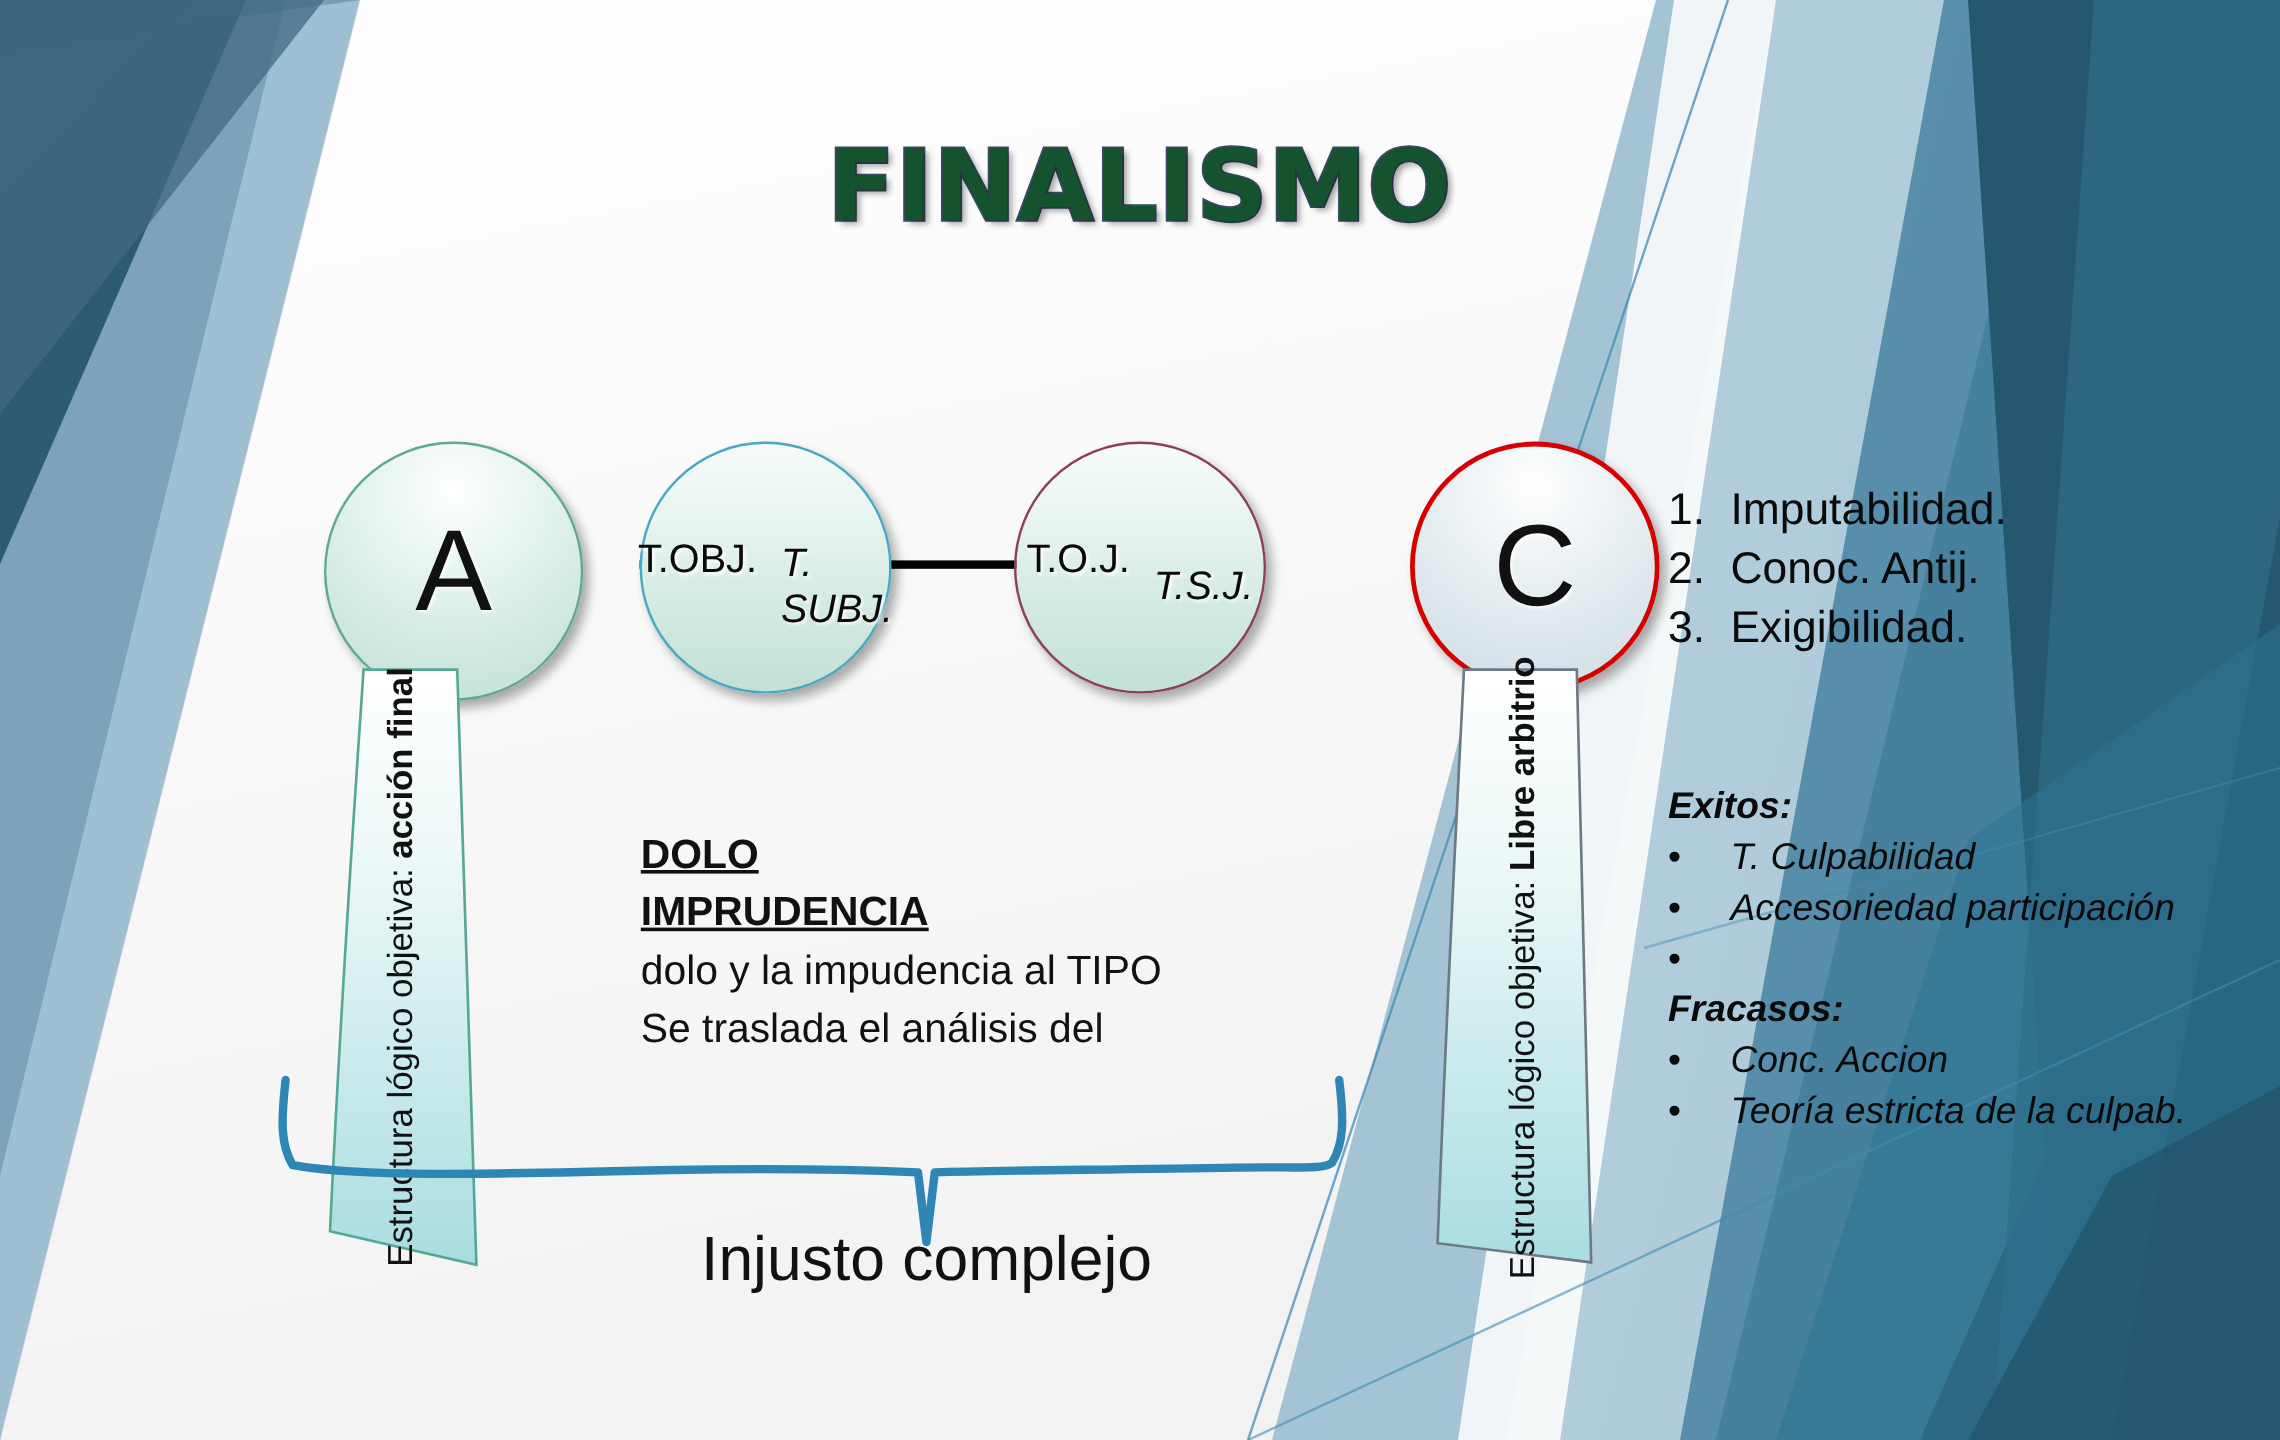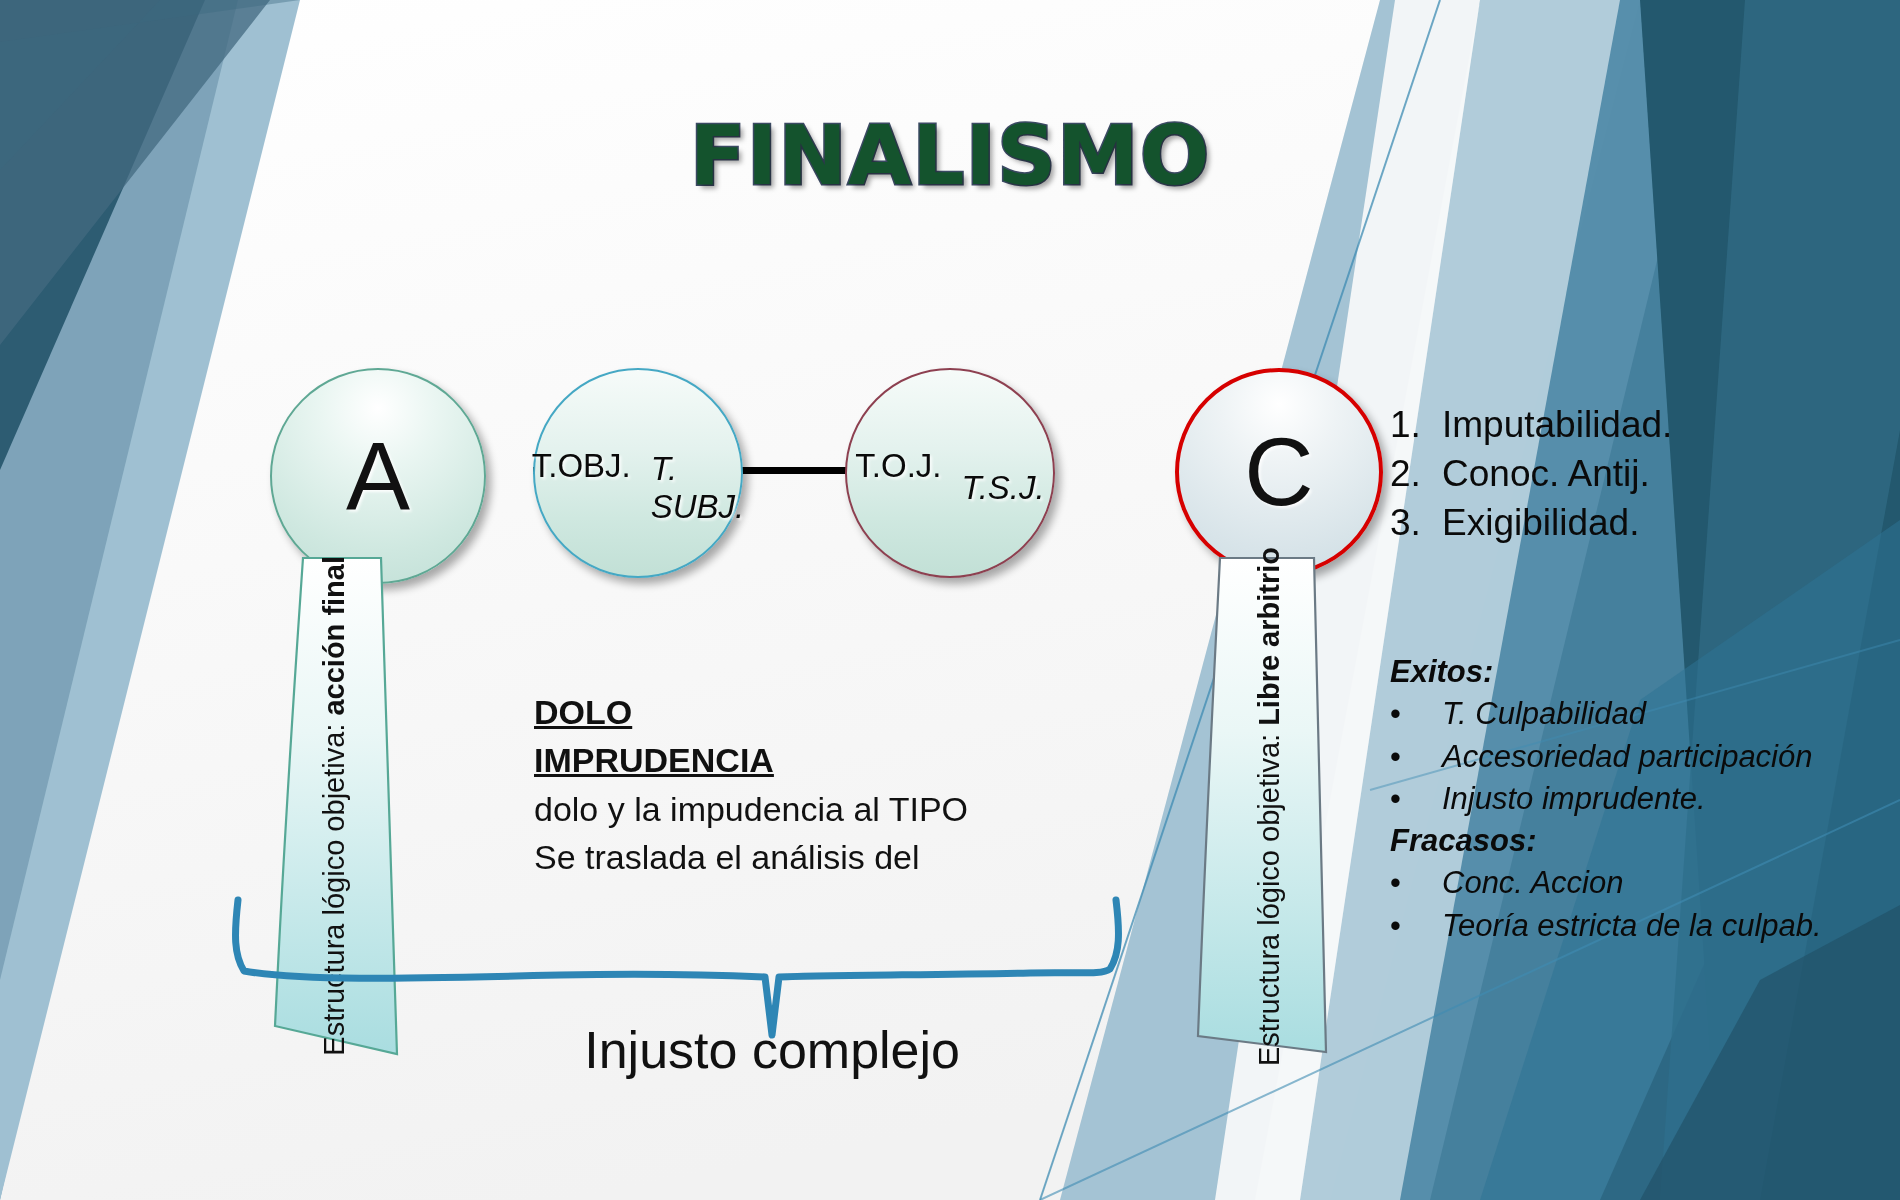--- a/index.html
+++ b/index.html
@@ -237,21 +237,20 @@
     <div class="bl">
       <span class="bullet">•</span>
       <span class="btxt">T. Culpabilidad</span>
     </div>
     <div class="bl">
       <span class="bullet">•</span>
       <span class="btxt">Accesoriedad participación</span>
     </div>
     <div class="bl">
       <span class="bullet">•</span>
-      <span class="btxt">Injusto imprudente.</span>
     </div>
 
     <div class="hd">Fracasos:</div>
 
     <div class="bl">
       <span class="bullet">•</span>
       <span class="btxt">Conc. Accion</span>
     </div>
     <div class="bl">
       <span class="bullet">•</span>

